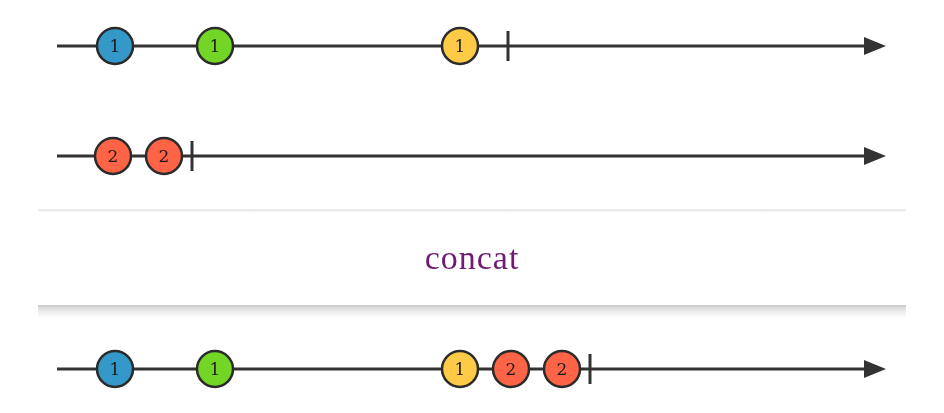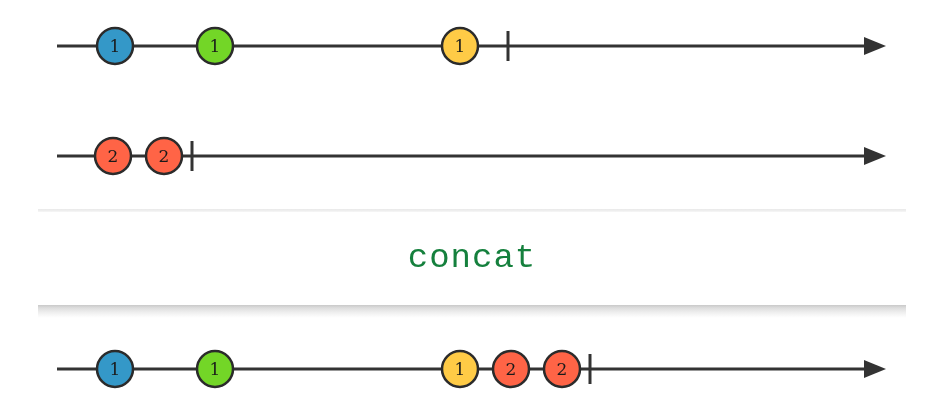--- a/index.html
+++ b/index.html
@@ -22,24 +22,24 @@
     display: block;
     width: 944px;
     height: 413px;
   }
   .operator-label {
     position: absolute;
     left: 0;
     top: 237px;
     width: 944px;
     text-align: center;
-    font-family: Liberation Mono, monospace;
+    font-family: Liberation Serif, serif;
     font-size: 34px;
     letter-spacing: 1px;
-    color: #15803d;
+    color: #701a75;
     line-height: 42px;
     white-space: pre;
   }
   .sep-top {
     position: absolute;
     left: 38px;
     top: 209px;
     width: 868px;
     height: 3px;
     background: linear-gradient(to bottom, #e9e9e9 0%, #efefef 60%, #f7f7f7 100%);

